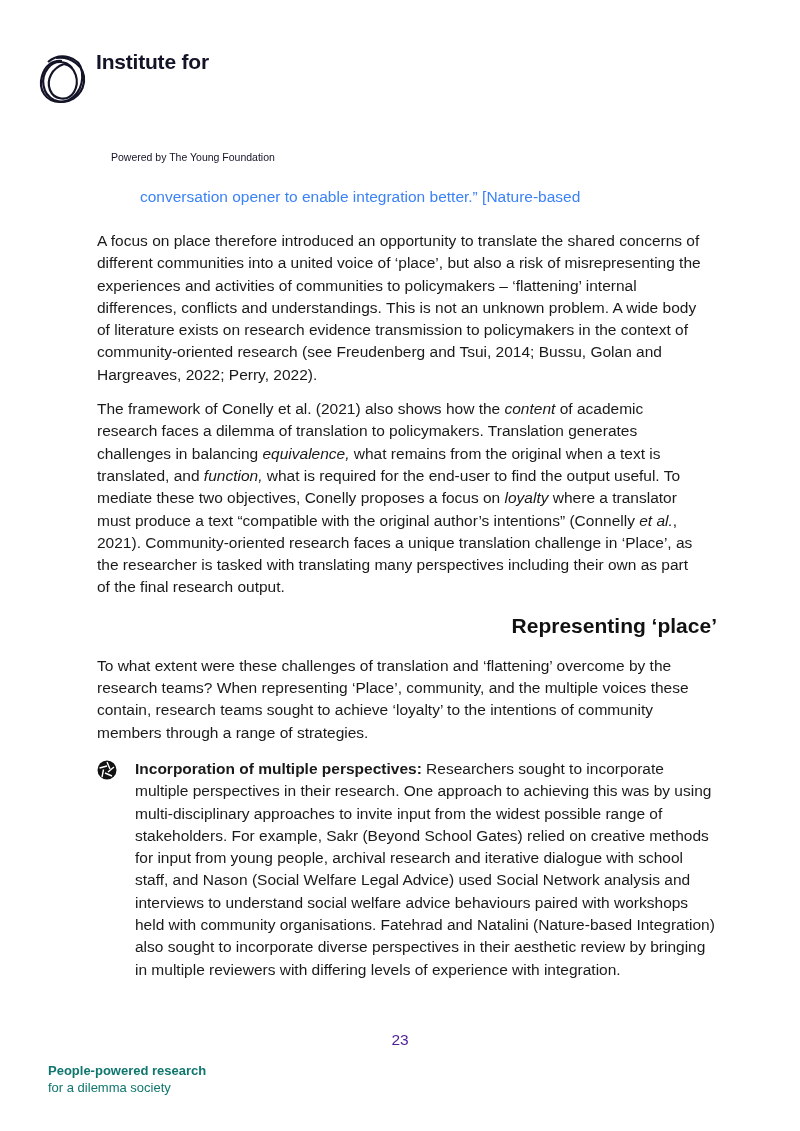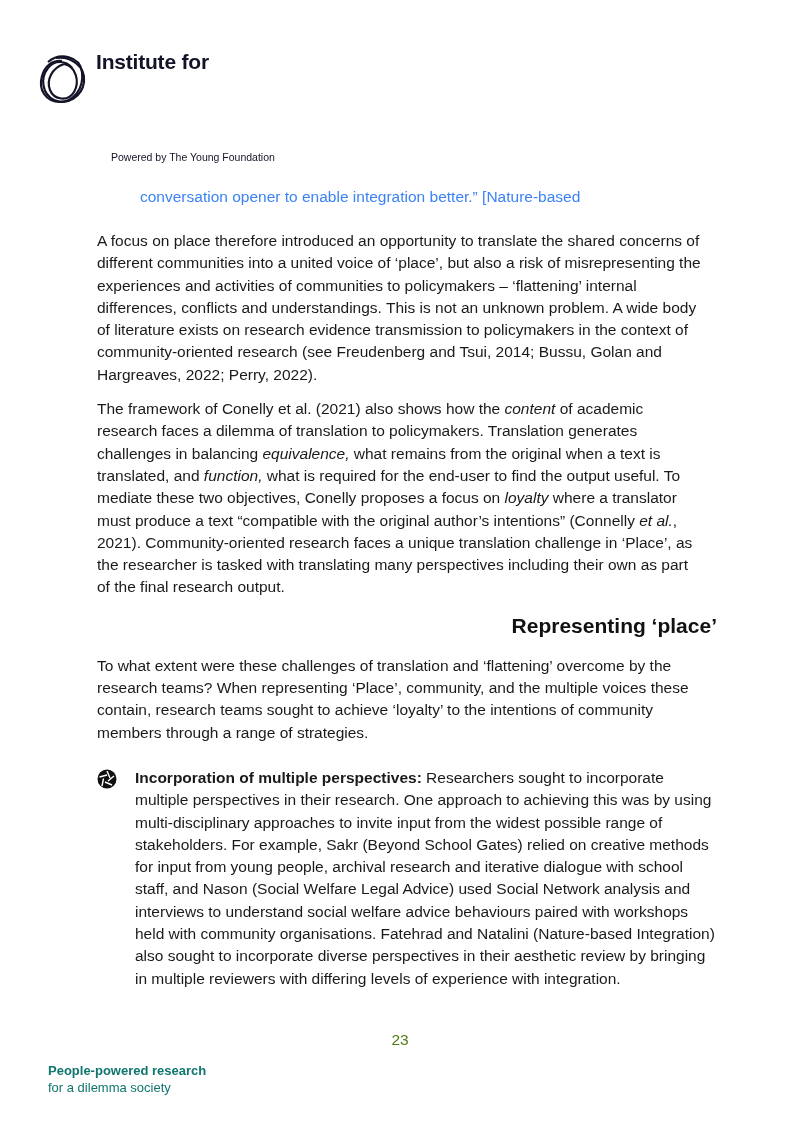--- a/index.html
+++ b/index.html
@@ -24,26 +24,26 @@
     }
     .quote sup { font-size: 10px; vertical-align: 5px; line-height: 0; }
     .content {
       position: absolute; left: 97px; width: 620px; top: 230px;
       font-size: 15.5px; line-height: 22.3px; color: #1a1a1a;
     }
     .content p { margin: 0 13px 12px 0; }
     .heading {
       font-weight: bold; font-size: 21px; line-height: 26px; margin: 14px 0 16px 0; color: #111; text-align: right;
     }
-    .bullet { display: flex; margin-top: 23px; }
+    .bullet { display: flex; margin-top: 14px; }
     .bullet-icon { width: 20px; height: 20px; margin-right: 18px; margin-top: 2px; flex-shrink: 0; }
     .bullet-text { flex: 1; }
     .bullet-text b { font-weight: bold; }
     .page-number {
-      position: absolute; left: 0; width: 800px; top: 1031px; text-align: center; font-size: 15.5px; color: #4d7c0f;
+      position: absolute; left: 0; width: 800px; top: 1031px; text-align: center; font-size: 15.5px; color: #4c1d95;
     }
     .footer { position: absolute; left: 48px; top: 1062px; font-size: 13px; line-height: 17px; color: #0f766e; }
     .footer-line1 { font-weight: bold; }
   </style>
 </head>
 <body>
 
 <div class="logo">
   <svg class="logo-mark" viewBox="0 0 56 56">
     <path d="M14 10 C26 0, 46 4, 48 20 C50 36, 40 50, 26 50 C12 50, 4 38, 8 24 C11 14, 18 8, 28 9" fill="none" stroke="#141428" stroke-width="2.2"></path>

